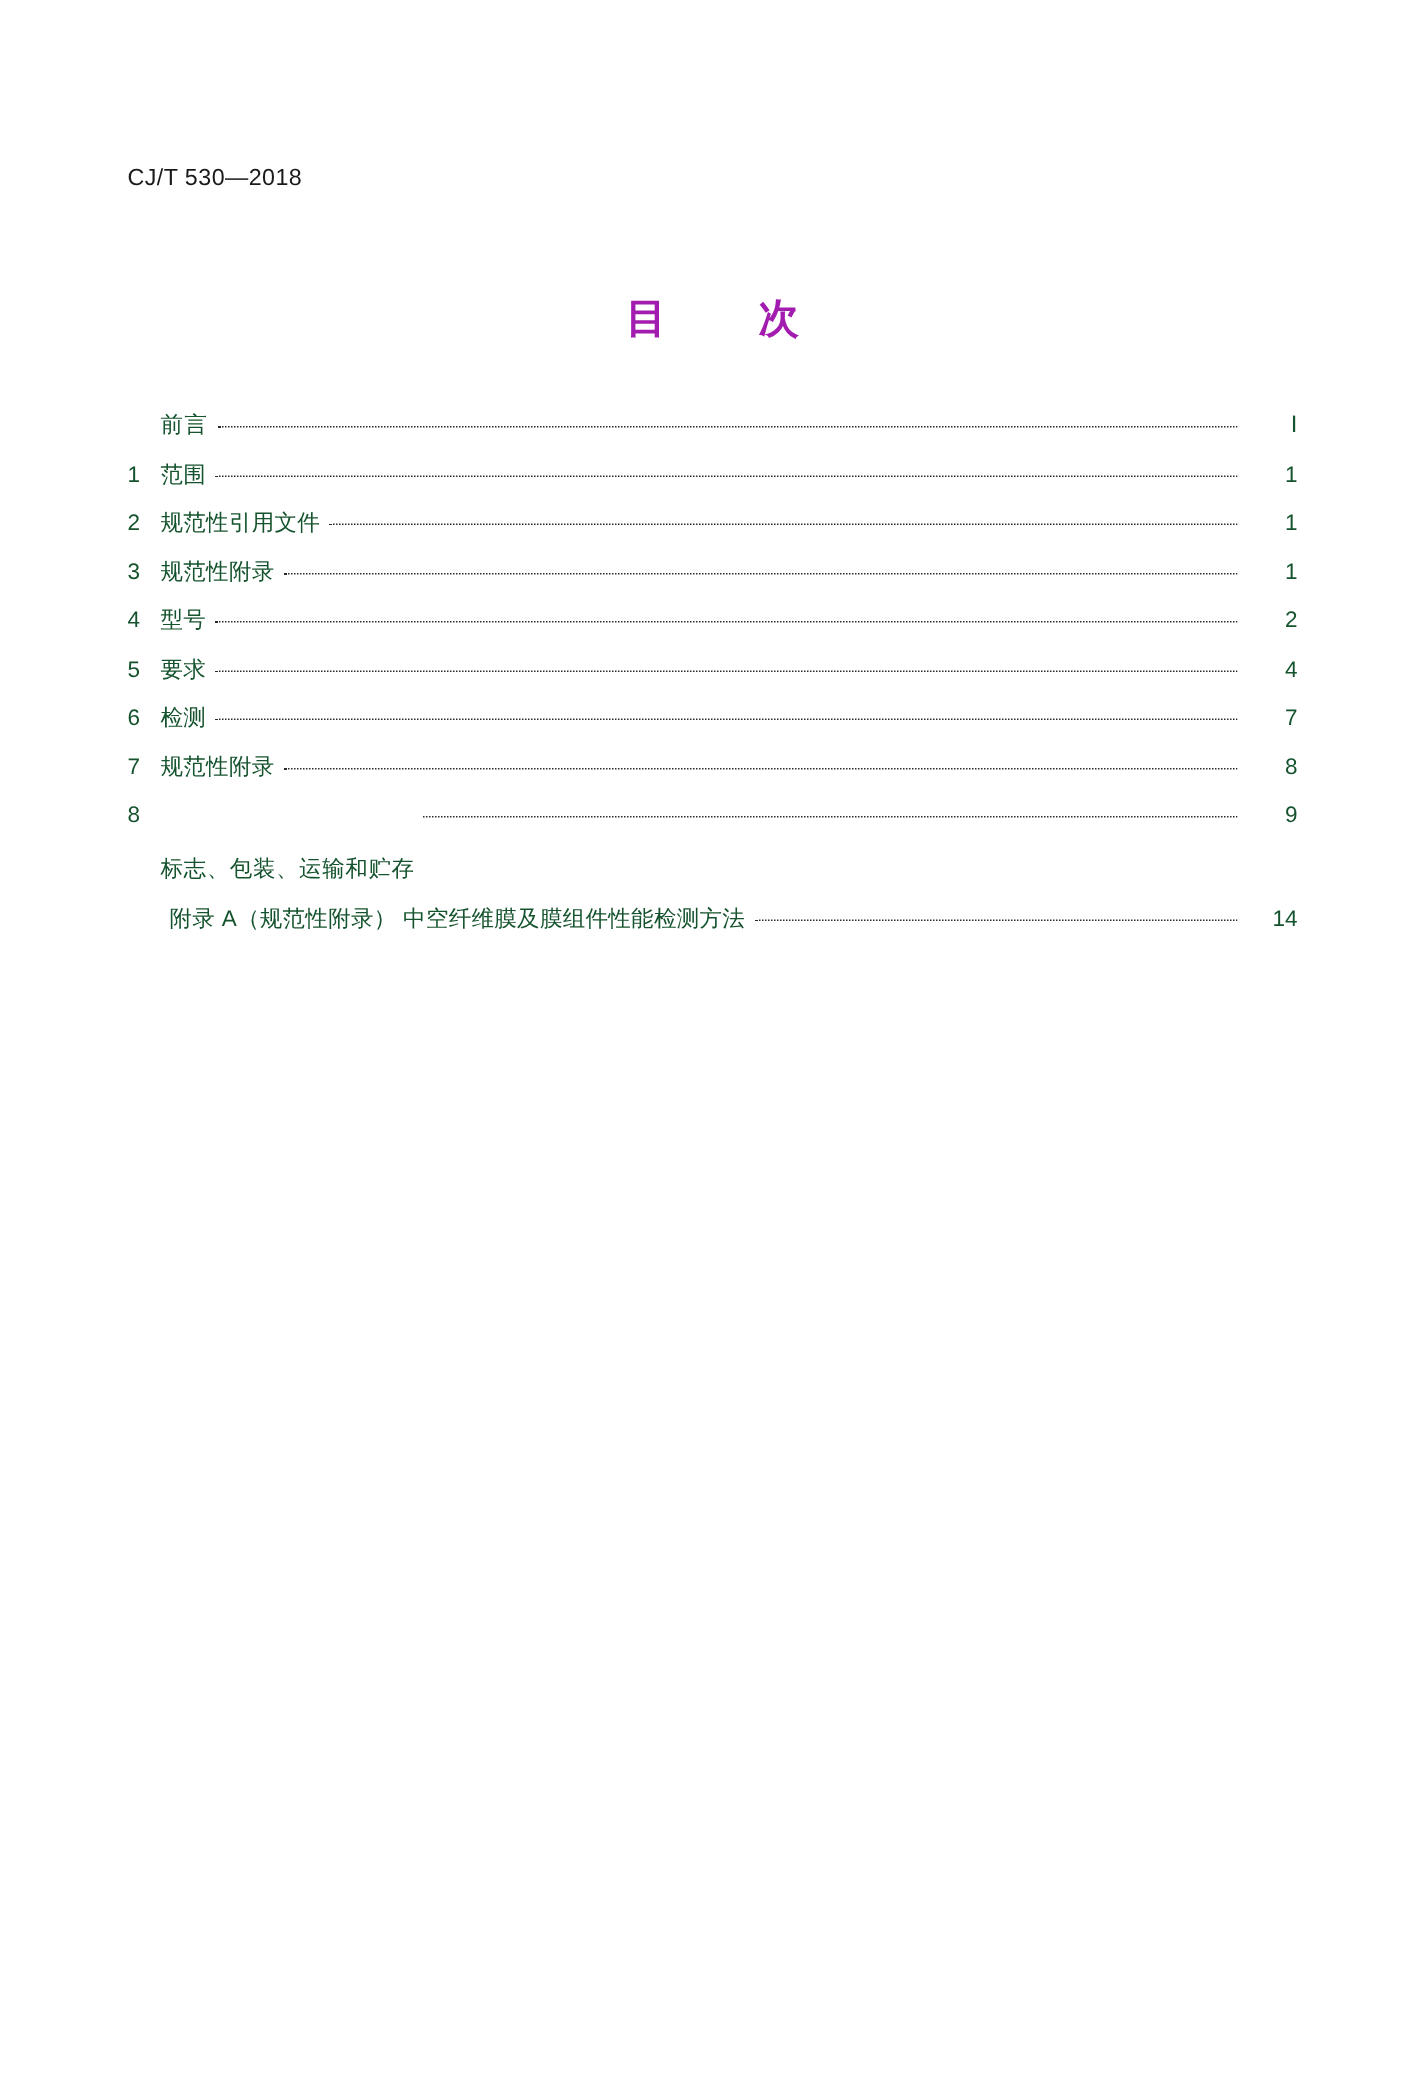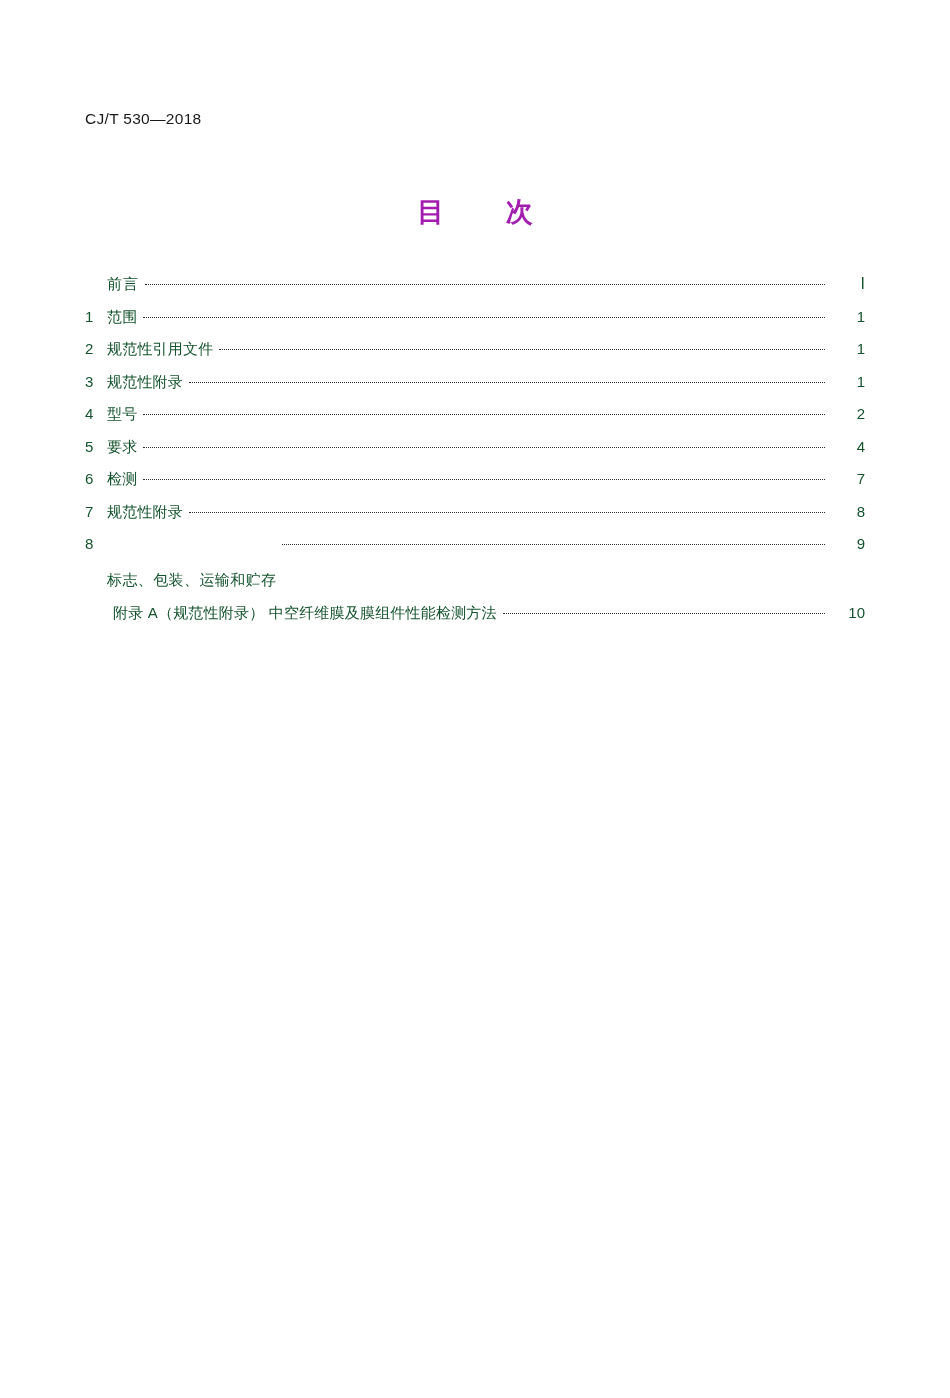--- a/index.html
+++ b/index.html
@@ -176,18 +176,18 @@
       <div class="toc-row">
         <span class="toc-num">8</span>
         <span class="toc-label wide">标志、包装、运输和贮存</span>
         <span class="leader"></span>
         <span class="toc-page">9</span>
       </div>
 
       <div class="toc-row annex">
         <span class="toc-label">附录 A（规范性附录）  中空纤维膜及膜组件性能检测方法</span>
         <span class="leader"></span>
-        <span class="toc-page">10</span>
+        <span class="toc-page">14</span>
       </div>
 
     </div>
   </div>
 </div>
 
 </body></html>

